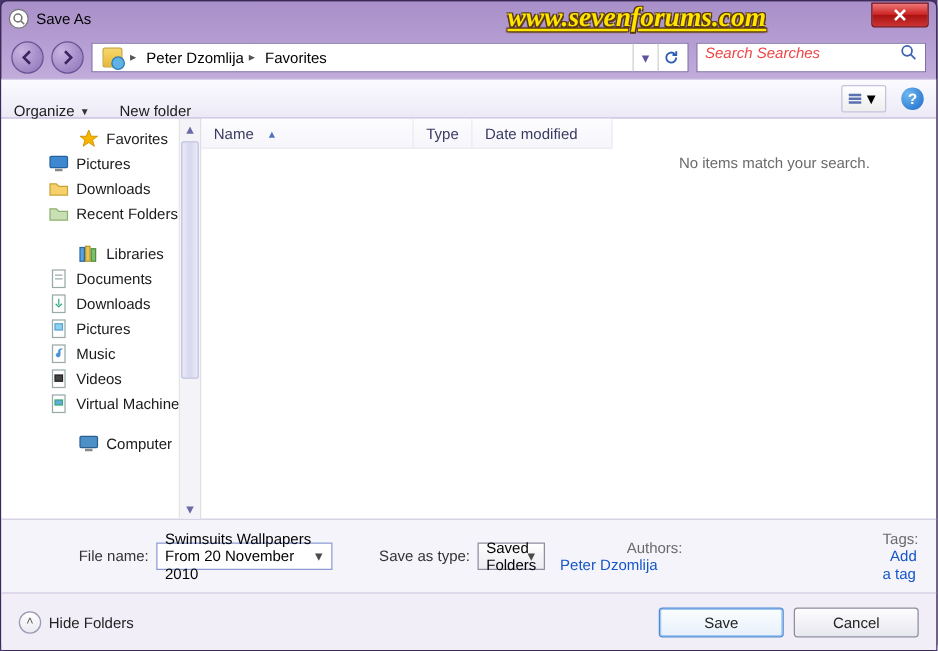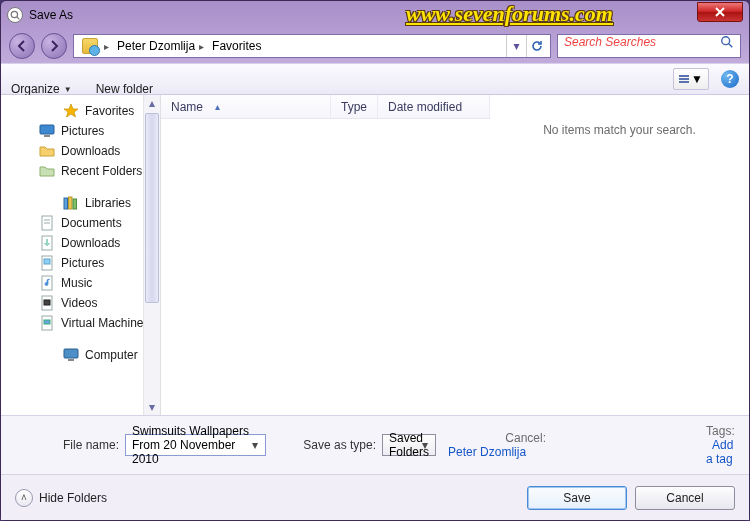--- a/index.html
+++ b/index.html
@@ -323,21 +323,21 @@
     </div>
     <div class="row">
       <span class="lbl">Save as type:</span>
       <div class="typefield">
         <span>Saved Folders</span>
         <span class="dd">▾</span>
       </div>
     </div>
     <div class="row metarow">
       <span>
-        <span class="mlbl">Cancel:</span>
+        <span class="mlbl">Authors:</span>
         <span class="mval">Peter Dzomlija</span>
       </span>
       <span style="margin-left:120px">
         <span class="mlbl" style="width:auto">Tags:</span>
         <span class="mval">Add a tag</span>
       </span>
     </div>
   </div>
 
   <div class="footer">

